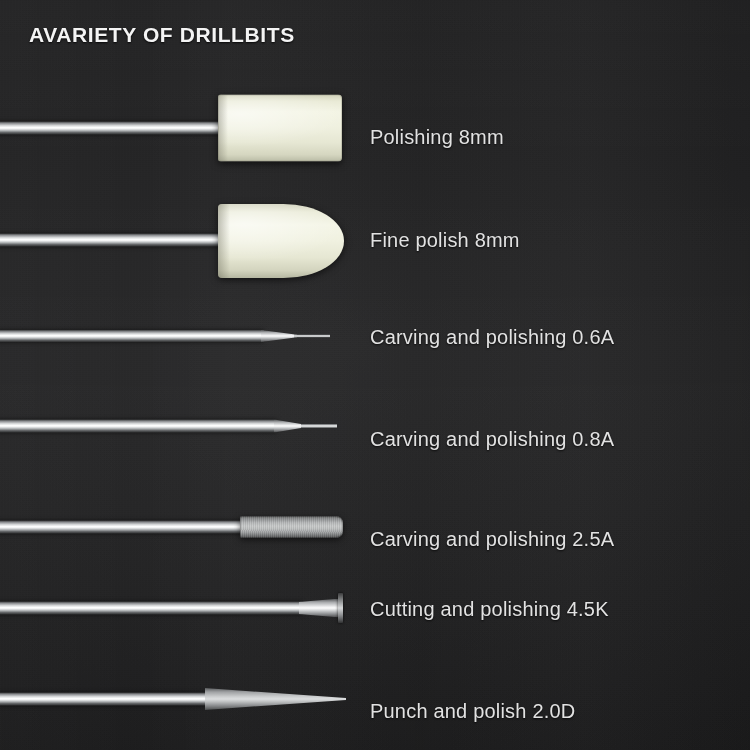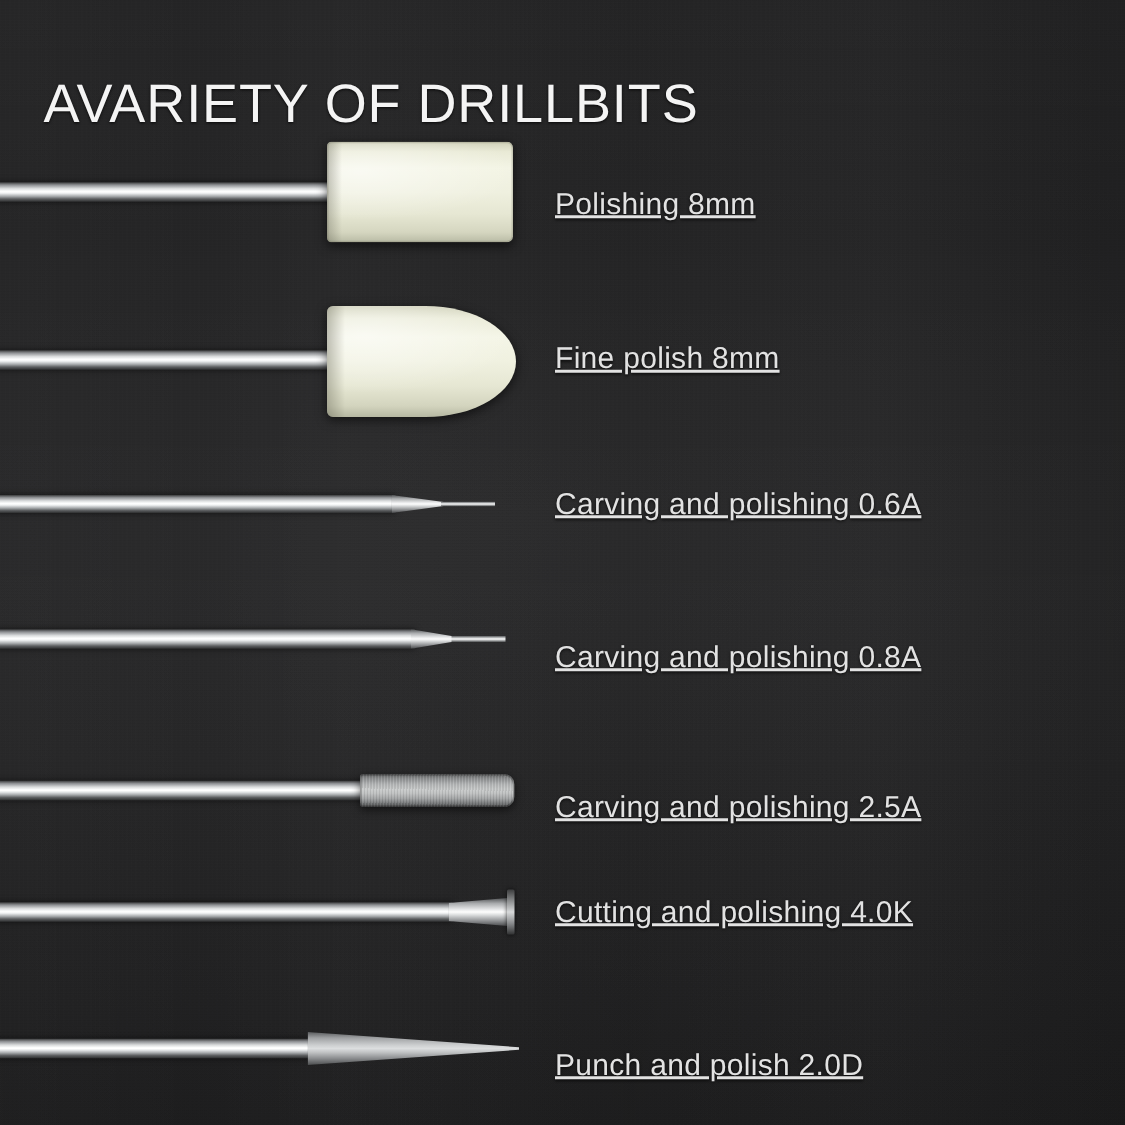--- a/index.html
+++ b/index.html
@@ -40,48 +40,46 @@
       repeating-linear-gradient(0deg, rgba(255,255,255,.5) 0 1px, rgba(0,0,0,0) 1px 2px),
       repeating-linear-gradient(90deg, rgba(255,255,255,.35) 0 1px, rgba(0,0,0,0) 1px 3px);
     mix-blend-mode: overlay;
   }
 
   
   .title {
     position: absolute;
     left: 29px;
     top: 23px;
-    font-size: 36px;
-    font-weight: normal;
+    font-size: 21px;
+    font-weight: bold;
     letter-spacing: 0.6px;
     color: #f4f4f4;
     text-shadow: 0 1px 2px rgba(0,0,0,.8);
     white-space: nowrap;
     z-index: 6;
-    margin-top: 25px;
   }
 
   
   .row {
     position: absolute;
     left: 0;
     width: 750px;
     height: 0;
     z-index: 4;
   }
   .label {
     position: absolute;
     left: 370px;
     transform: translateY(-50%);
     font-size: 20px;
     color: #e2e2e2;
     white-space: nowrap;
     text-shadow: 0 1px 2px rgba(0,0,0,.75);
     letter-spacing: .2px;
-    text-decoration: underline;
   }
 
   
   .shaft {
     position: absolute;
     transform: translateY(-50%);
     border-radius: 1px;
     background: linear-gradient(to bottom,
       #3b3c3d 0%,
       #8e9093 14%,
@@ -226,21 +224,21 @@
     <div class="shaft" style="left:-4px; top:0; width:248px; height:13px;"></div>
     <div class="barrel" style="left:240px; top:0; width:103px; height:22px;"></div>
     <div class="label" style="top:12px">Carving and polishing  2.5A</div>
   </div>
 
   <div class="row" style="top:608px">
     <div class="shaft" style="left:-4px; top:0; width:306px; height:13px;"></div>
     <div class="cone" style="left:299px; top:0; width:41px; height:19px;
                 clip-path: polygon(0 18%, 100% 0, 100% 100%, 0 82%);"></div>
     <div class="disc" style="left:338px; top:0; width:5px; height:30px;"></div>
-    <div class="label" style="top:1px">Cutting and polishing   4.0K</div>
+    <div class="label" style="top:1px">Cutting and polishing   4.5K</div>
   </div>
 
   <div class="row" style="top:699px">
     <div class="shaft" style="left:-4px; top:0; width:212px; height:13px;"></div>
     <div class="punch" style="left:205px; top:0; width:141px; height:22px;
                 clip-path: polygon(0 0, 100% 46%, 100% 54%, 0 100%);"></div>
     <div class="label" style="top:12px">Punch and polish   2.0D</div>
   </div>
 
 </div>

